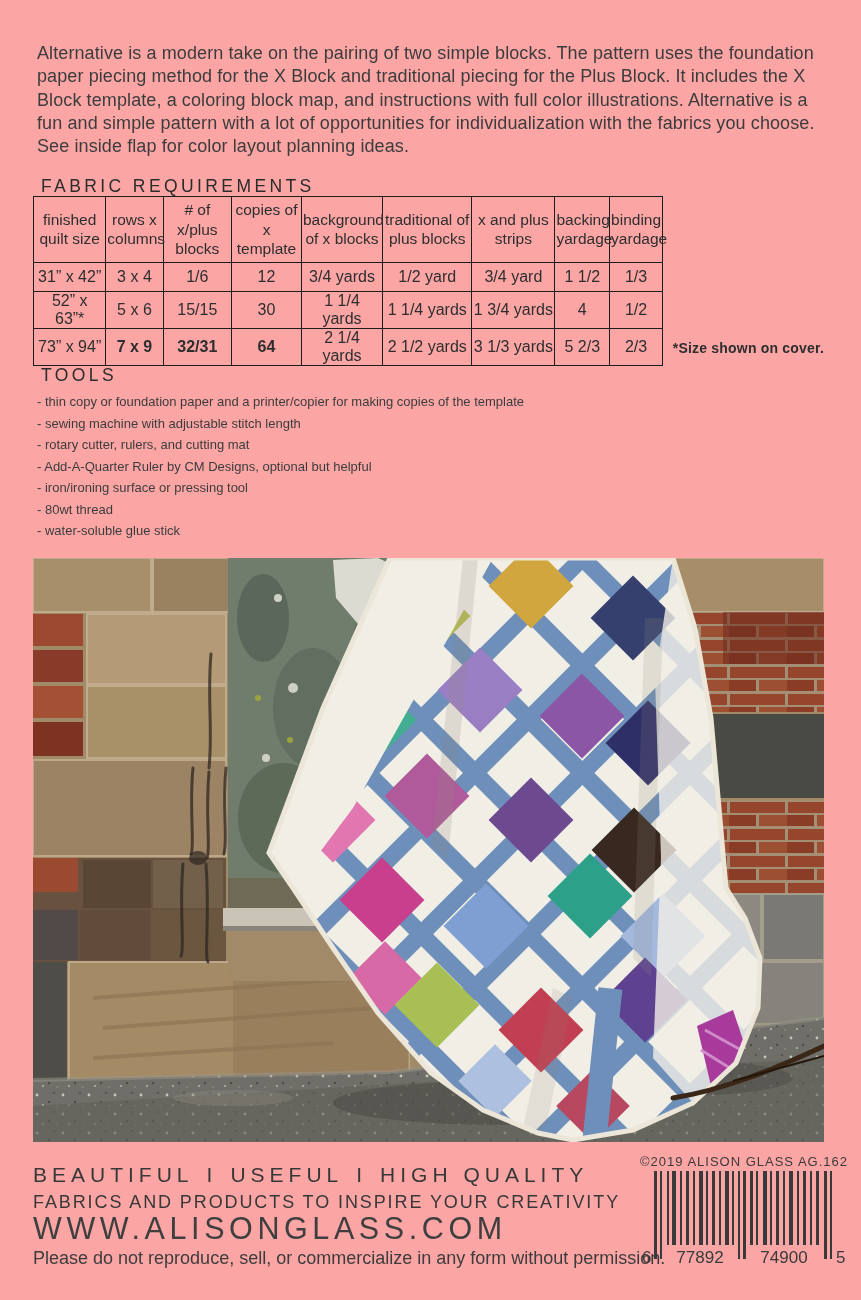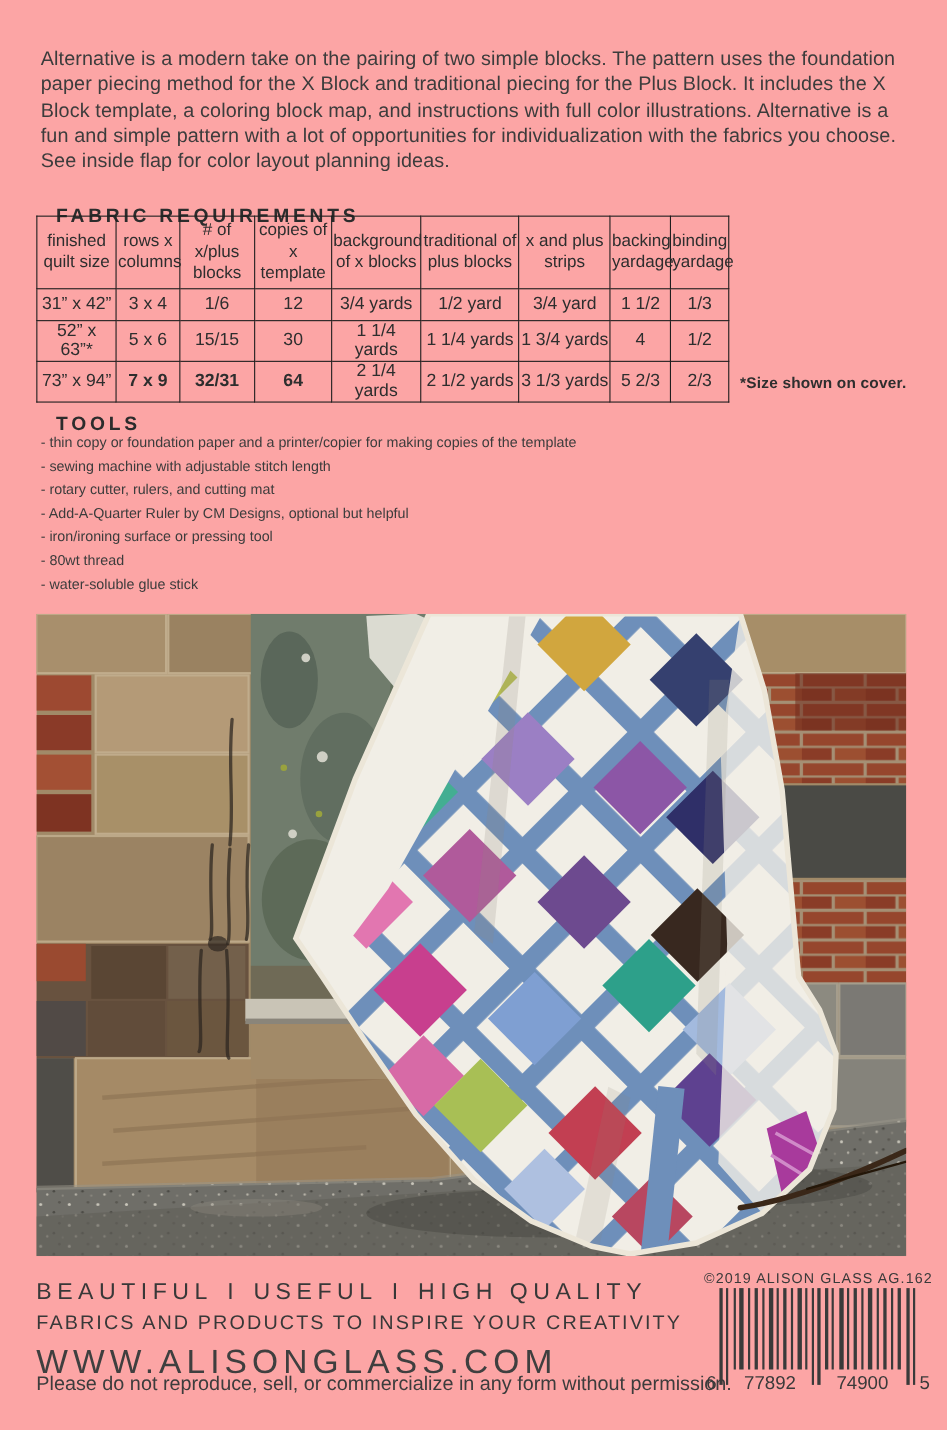--- a/index.html
+++ b/index.html
@@ -1,20 +1,20 @@
 <!DOCTYPE html>
 <html><head>
 <meta charset="utf-8">
 <style>
   html,body{margin:0;padding:0;background:#9c9c9c;}
   .page{position:relative;width:861px;height:1300px;margin:0 auto;background:#fca5a5;
         font-family:"Liberation Sans",sans-serif;color:#3b3b3b;overflow:hidden;}
   .intro{position:absolute;left:37px;top:42px;width:794px;font-size:18px;line-height:23.3px;
          letter-spacing:.1px;margin:0;color:#3c3c3c;}
-  .sec-h{position:absolute;left:37px;margin:14px;font-size:17.5px;font-weight:700;
+  .sec-h{position:absolute;left:37px;margin:4px;font-size:17.5px;font-weight:400;
          letter-spacing:3.4px;color:#2c2c2c;}
   #fabric-heading{top:172px;}
   #tools-heading{top:361px;text-align:center;}
   table.fab{position:absolute;left:33px;top:196px;width:630px;border-collapse:collapse;
             table-layout:fixed;text-align:center;color:#2e2e2e;}
   table.fab th,table.fab td{border:1.6px solid #1e1e1e;font-weight:400;}
   table.fab th{font-size:15.5px;line-height:19.5px;padding:3px 1px;height:39px;}
   table.fab td{font-size:16px;height:28px;padding:0 1px;}
   tr.r2 td:nth-child(2),tr.r2 td:nth-child(3),tr.r2 td:nth-child(4){font-weight:bold;}
   .footnote{position:absolute;left:33px;top:340px;width:791px;text-align:right;
@@ -22,21 +22,21 @@
   .tools-list{position:absolute;left:37px;top:391px;margin:0;padding:0;list-style:none;
               font-size:13px;line-height:21.5px;color:#3c3c3c;}
   .photo{position:absolute;left:33px;top:558px;width:791px;height:584px;overflow:hidden;}
   .photo svg{display:block;}
   .ftr-tagline{position:absolute;left:33px;top:1163px;font-size:21px;letter-spacing:5px;
                color:#383838;white-space:nowrap;}
   .tag-div{margin:0 13px;}
   .ftr-subline{position:absolute;left:33px;top:1192px;font-size:18px;letter-spacing:1.9px;
                color:#383838;white-space:nowrap;}
   .ftr-website{position:absolute;left:33px;top:1211px;font-size:30.5px;letter-spacing:4.6px;
-               color:#3f3f3f;white-space:nowrap;margin-top:10px;}
+               color:#3f3f3f;white-space:nowrap;}
   .ftr-permission{position:absolute;left:33px;top:1248px;font-size:18px;color:#3c3c3c;
                   white-space:nowrap;}
   .ftr-copyright{position:absolute;left:640px;top:1154px;font-size:13px;letter-spacing:1px;
                  color:#3a3a3a;white-space:nowrap;}
   .barcode{position:absolute;left:640px;top:1171px;}
   .bar{fill:#3a3a3a;}
   .bc-digit{font-family:"Liberation Sans",sans-serif;font-size:17px;fill:#3a3a3a;}
 </style>
 </head>
 <body>

